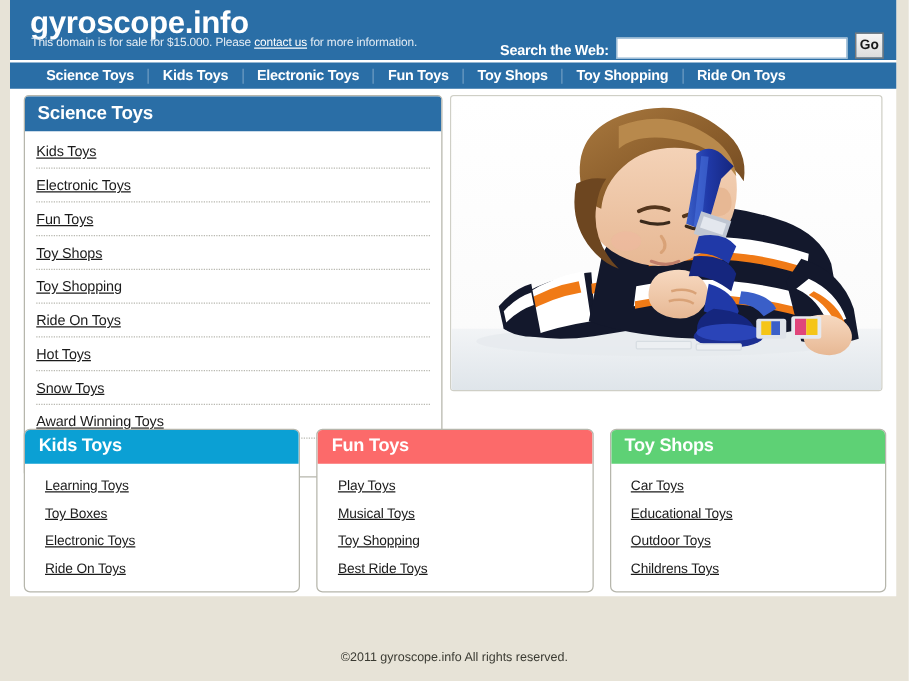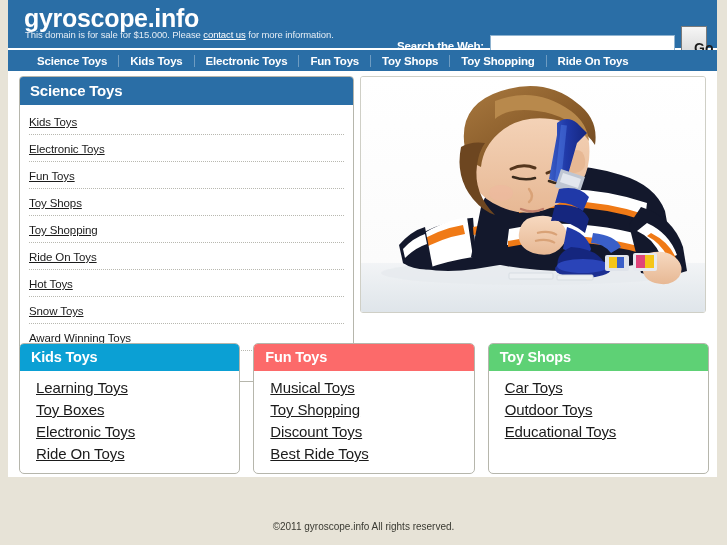--- a/index.html
+++ b/index.html
@@ -80,26 +80,26 @@
     outline: none;
   }
   .go-button {
     margin-left: 6px;
     width: 23px;
     height: 21px;
     background: linear-gradient(#f6f6f6, #dcdcdc);
     border: 1px solid #7a7a7a;
     color: #1a1a1a;
     font-family: "Liberation Sans", sans-serif;
-    font-size: 14px;
+    font-size: 11px;
     font-weight: bold;
     line-height: 19px;
     text-align: center;
     cursor: pointer;
-    padding: 12px;
+    padding: 0;
     box-sizing: border-box;
   }
 
   
   .navbar {
     position: absolute;
     left: 8px;
     top: 50px;
     width: 709px;
     height: 21px;
@@ -215,21 +215,21 @@
     letter-spacing: -0.2px;
   }
   .card-list {
     padding: 6px 0 8px 0;
   }
   .card-row {
     padding: 2px 0 2px 16px;
   }
   .card-link {
     color: #1b1b1b;
-    font-size: 15px;
+    font-size: 11px;
     text-decoration: underline;
     cursor: pointer;
     letter-spacing: -0.1px;
   }
 
   
   .footer {
     position: absolute;
     left: 0;
     top: 489px;
@@ -403,32 +403,33 @@
         <div class="card-row"><a class="card-link" href="#">Learning Toys</a></div>
         <div class="card-row"><a class="card-link" href="#">Toy Boxes</a></div>
         <div class="card-row"><a class="card-link" href="#">Electronic Toys</a></div>
         <div class="card-row"><a class="card-link" href="#">Ride On Toys</a></div>
       </div>
     </div>
 
     <div class="card">
       <div class="card-head" style="background:#fc6a6a">Fun Toys</div>
       <div class="card-list">
+        <div class="card-row"><a class="card-link" href="#">Play Toys</a></div>
         <div class="card-row"><a class="card-link" href="#">Musical Toys</a></div>
         <div class="card-row"><a class="card-link" href="#">Toy Shopping</a></div>
-        <div class="card-row"><a class="card-link" href="#">Discount Toys</a></div>
         <div class="card-row"><a class="card-link" href="#">Best Ride Toys</a></div>
       </div>
     </div>
 
     <div class="card">
       <div class="card-head" style="background:#5ed175">Toy Shops</div>
       <div class="card-list">
         <div class="card-row"><a class="card-link" href="#">Car Toys</a></div>
+        <div class="card-row"><a class="card-link" href="#">Educational Toys</a></div>
         <div class="card-row"><a class="card-link" href="#">Outdoor Toys</a></div>
-        <div class="card-row"><a class="card-link" href="#">Educational Toys</a></div>
+        <div class="card-row"><a class="card-link" href="#">Childrens Toys</a></div>
       </div>
     </div>
 
   </div>
 </div>
 
 <div class="footer">©2011 gyroscope.info All rights reserved.</div>
 
 </body></html>

